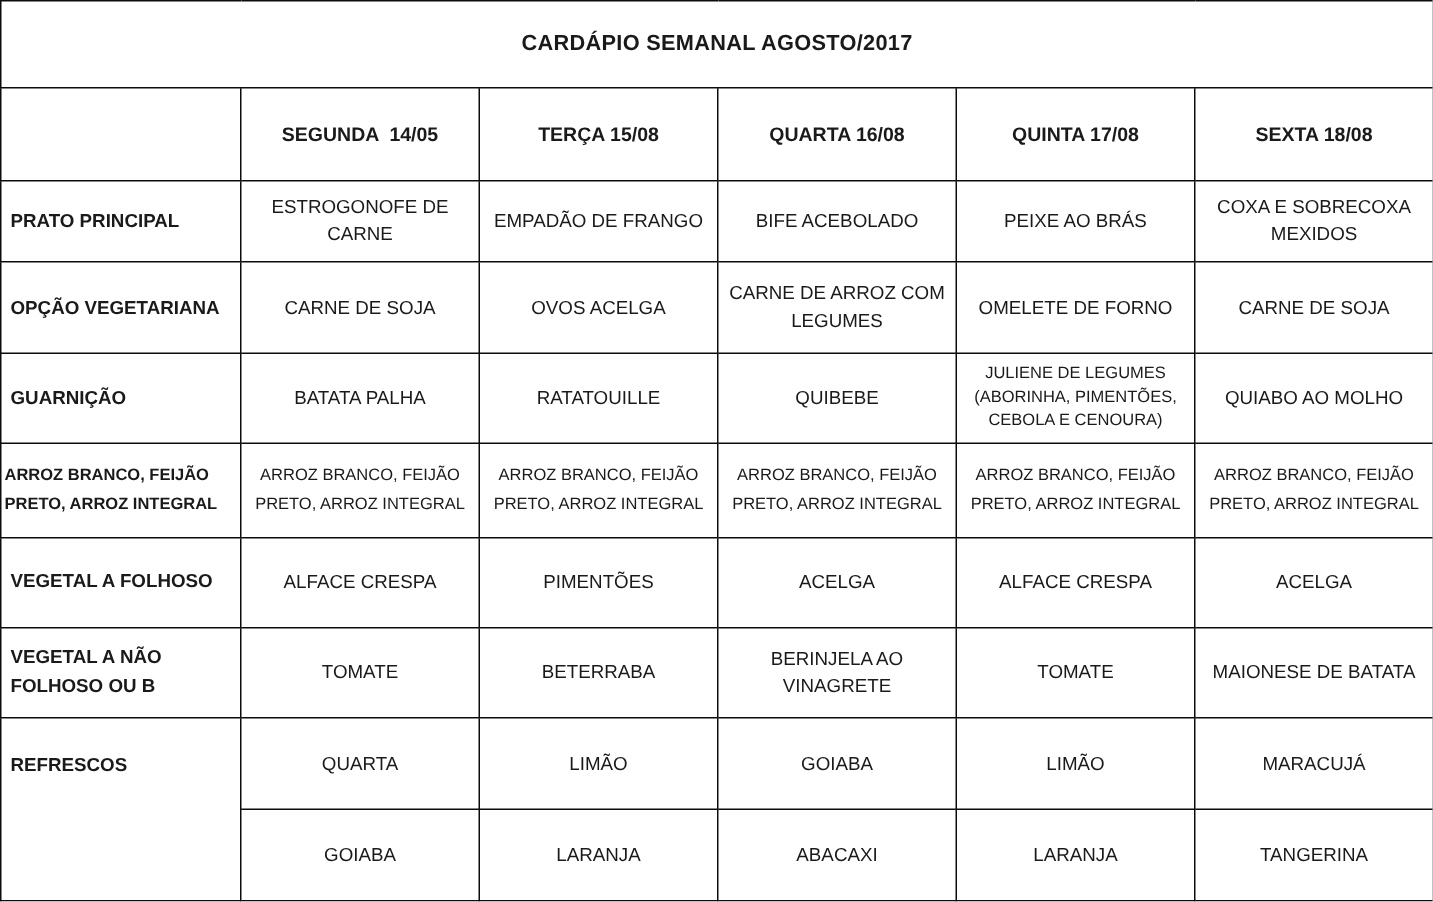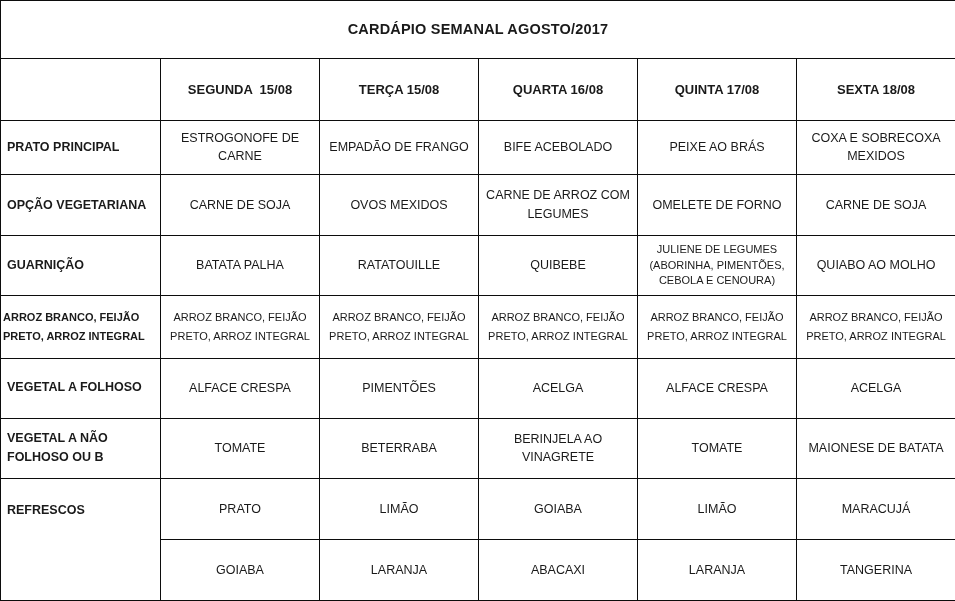--- a/index.html
+++ b/index.html
@@ -107,40 +107,40 @@
       <col style="width:159px">
     </colgroup>
 
     <tbody>
         <tr class="title-row">
       <td colspan="6">CARDÁPIO SEMANAL AGOSTO/2017</td>
     </tr>
 
     <tr class="day-row">
       <th></th>
-      <th>SEGUNDA  15/08</th>
+      <th>SEGUNDA  14/05</th>
       <th>TERÇA 15/08</th>
       <th>QUARTA 16/08</th>
       <th>QUINTA 17/08</th>
       <th>SEXTA 18/08</th>
     </tr>
 
     <tr class="r0">
       <th class="row-label">PRATO PRINCIPAL</th>
       <td class="menu-cell">ESTROGONOFE DE CARNE</td>
       <td class="menu-cell">EMPADÃO DE FRANGO</td>
       <td class="menu-cell">BIFE ACEBOLADO</td>
       <td class="menu-cell">PEIXE AO BRÁS</td>
       <td class="menu-cell">COXA E SOBRECOXA MEXIDOS</td>
     </tr>
 
     <tr class="r1">
       <th class="row-label">OPÇÃO VEGETARIANA</th>
       <td class="menu-cell">CARNE DE SOJA</td>
-      <td class="menu-cell">OVOS MEXIDOS</td>
+      <td class="menu-cell">OVOS ACELGA</td>
       <td class="menu-cell">CARNE DE ARROZ COM LEGUMES</td>
       <td class="menu-cell">OMELETE DE FORNO</td>
       <td class="menu-cell">CARNE DE SOJA</td>
     </tr>
 
     <tr class="r2">
       <th class="row-label">GUARNIÇÃO</th>
       <td class="menu-cell">BATATA PALHA</td>
       <td class="menu-cell">RATATOUILLE</td>
       <td class="menu-cell">QUIBEBE</td>
@@ -170,21 +170,21 @@
       <th class="row-label">VEGETAL A NÃO FOLHOSO OU B</th>
       <td class="menu-cell">TOMATE</td>
       <td class="menu-cell">BETERRABA</td>
       <td class="menu-cell">BERINJELA AO VINAGRETE</td>
       <td class="menu-cell">TOMATE</td>
       <td class="menu-cell">MAIONESE DE BATATA</td>
     </tr>
 
     <tr class="r6">
       <th class="row-label refrescos" rowspan="2">REFRESCOS</th>
-      <td class="menu-cell">PRATO</td>
+      <td class="menu-cell">QUARTA</td>
       <td class="menu-cell">LIMÃO</td>
       <td class="menu-cell">GOIABA</td>
       <td class="menu-cell">LIMÃO</td>
       <td class="menu-cell">MARACUJÁ</td>
     </tr>
 
     <tr class="r7">
       <td class="menu-cell">GOIABA</td>
       <td class="menu-cell">LARANJA</td>
       <td class="menu-cell">ABACAXI</td>

